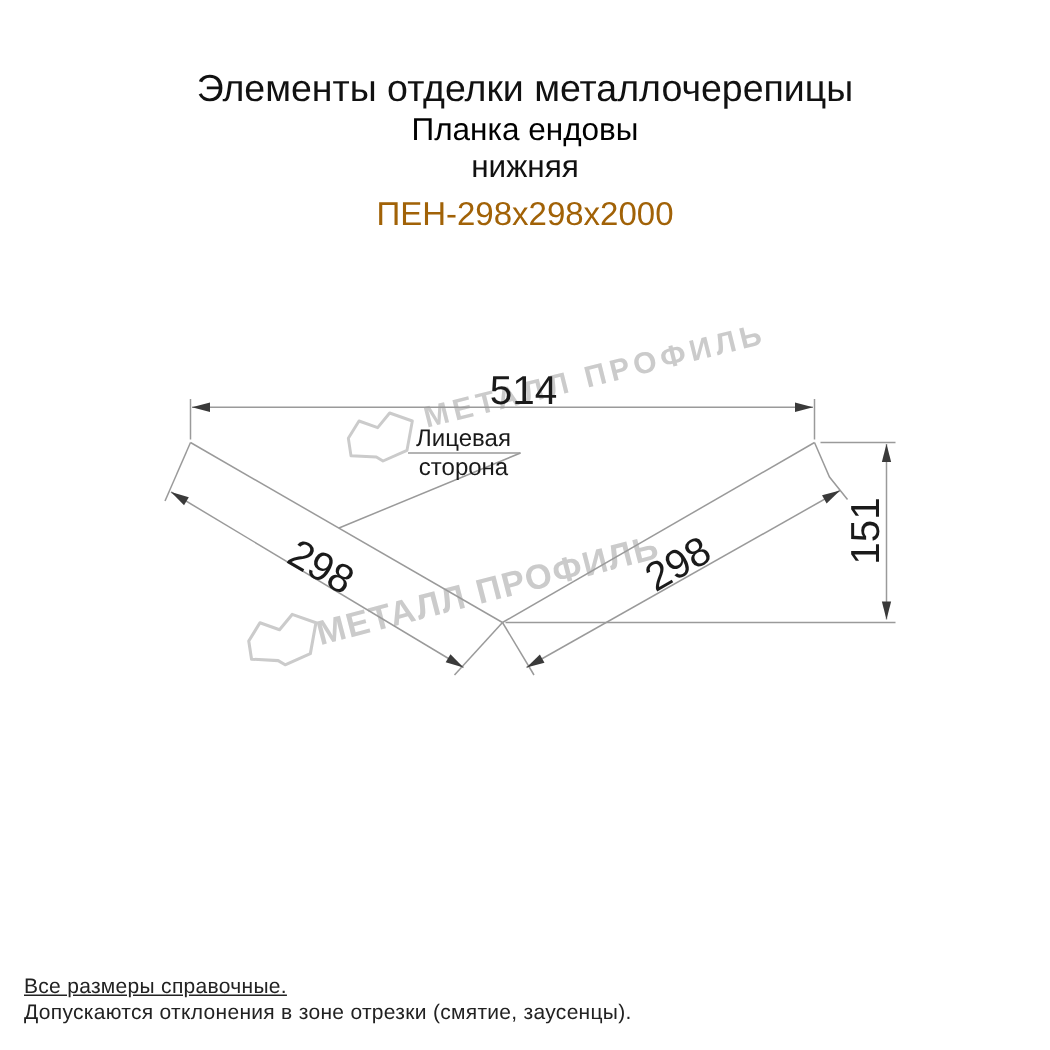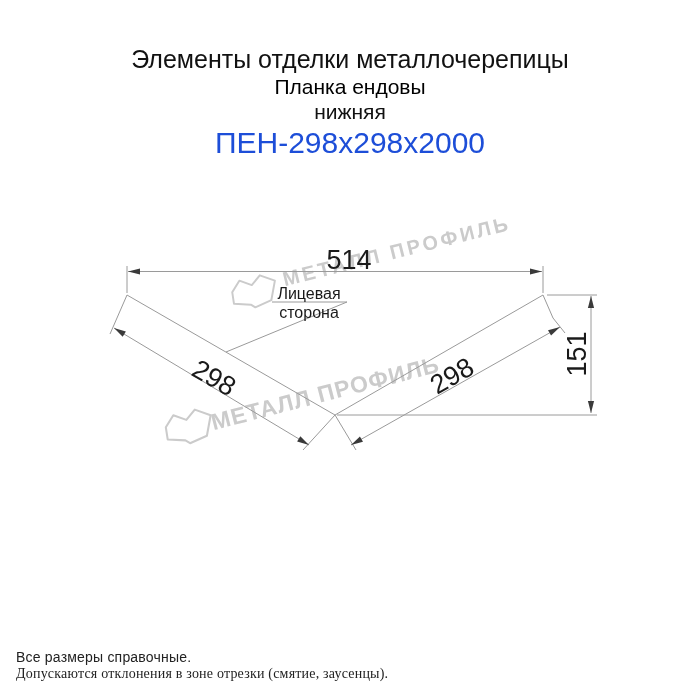--- a/index.html
+++ b/index.html
@@ -10,41 +10,41 @@
     width:700px;height:700px;position:relative;overflow:hidden;
     background:var(--bg);
     font-family:"Liberation Sans", sans-serif;
     color:var(--text);
   }
   .abs{position:absolute;}
   
   .title{top:27px;left:0;width:700px;text-align:center;font-size:25px;line-height:26px;color:#111;margin-top:19px;}
   .sub1 {top:76px;left:0;width:700px;text-align:center;font-size:21px;line-height:22px;color:#000000;}
   .sub2 {top:101px;left:0;width:700px;text-align:center;font-size:21px;line-height:22px;color:#111;}
-  .model{top:131px;left:0;width:700px;text-align:center;font-size:30px;line-height:24px;color:#1d4ed8;}
+  .model{top:131px;left:0;width:700px;text-align:center;font-size:22px;line-height:24px;color:#a16207;}
   
   .wm-text{
     color:var(--watermark);font-weight:bold;white-space:nowrap;
     transform-origin:0 100%;
   }
   .wm-text-1{left:286px;top:268px;font-size:20px;letter-spacing:3px;transform:rotate(-14deg);}
   .wm-text-2{left:215px;top:409px;font-size:23px;letter-spacing:1px;transform:rotate(-14.5deg);}
   .wm-logo{stroke:var(--watermark);fill:none;stroke-width:2.2;stroke-linejoin:round;}
   .wm-logo-1{left:222px;top:270px;}
   .wm-logo-2{left:156px;top:404px;}
   
   #drawing{left:0;top:0;}
   #drawing .ln{stroke:var(--line);stroke-width:1;fill:none;}
   #drawing .dim-text{fill:var(--text);font-size:27px;font-family:"Liberation Sans",sans-serif;}
   #drawing .face-text{fill:var(--text);font-size:16px;font-family:"Liberation Sans",sans-serif;}
   #drawing marker path{fill:var(--arrow);}
   
   .note{left:16px;font-size:14px;letter-spacing:.2px;color:#222;}
-  .note1{top:649px;}
-  .note2{top:666px;font-family:Liberation Serif, serif;}
+  .note1{top:649px;text-decoration:underline;}
+  .note2{top:666px;}
 </style>
 </head>
 <body>
 
 <div class="abs title">Элементы отделки металлочерепицы</div>
 <div class="abs sub1">Планка ендовы</div>
 <div class="abs sub2">нижняя</div>
 <div class="abs model">ПЕН-298x298x2000</div>
 
 <svg class="abs wm-logo wm-logo-1" width="56" height="40" viewBox="0 0 60 45" aria-hidden="true">

